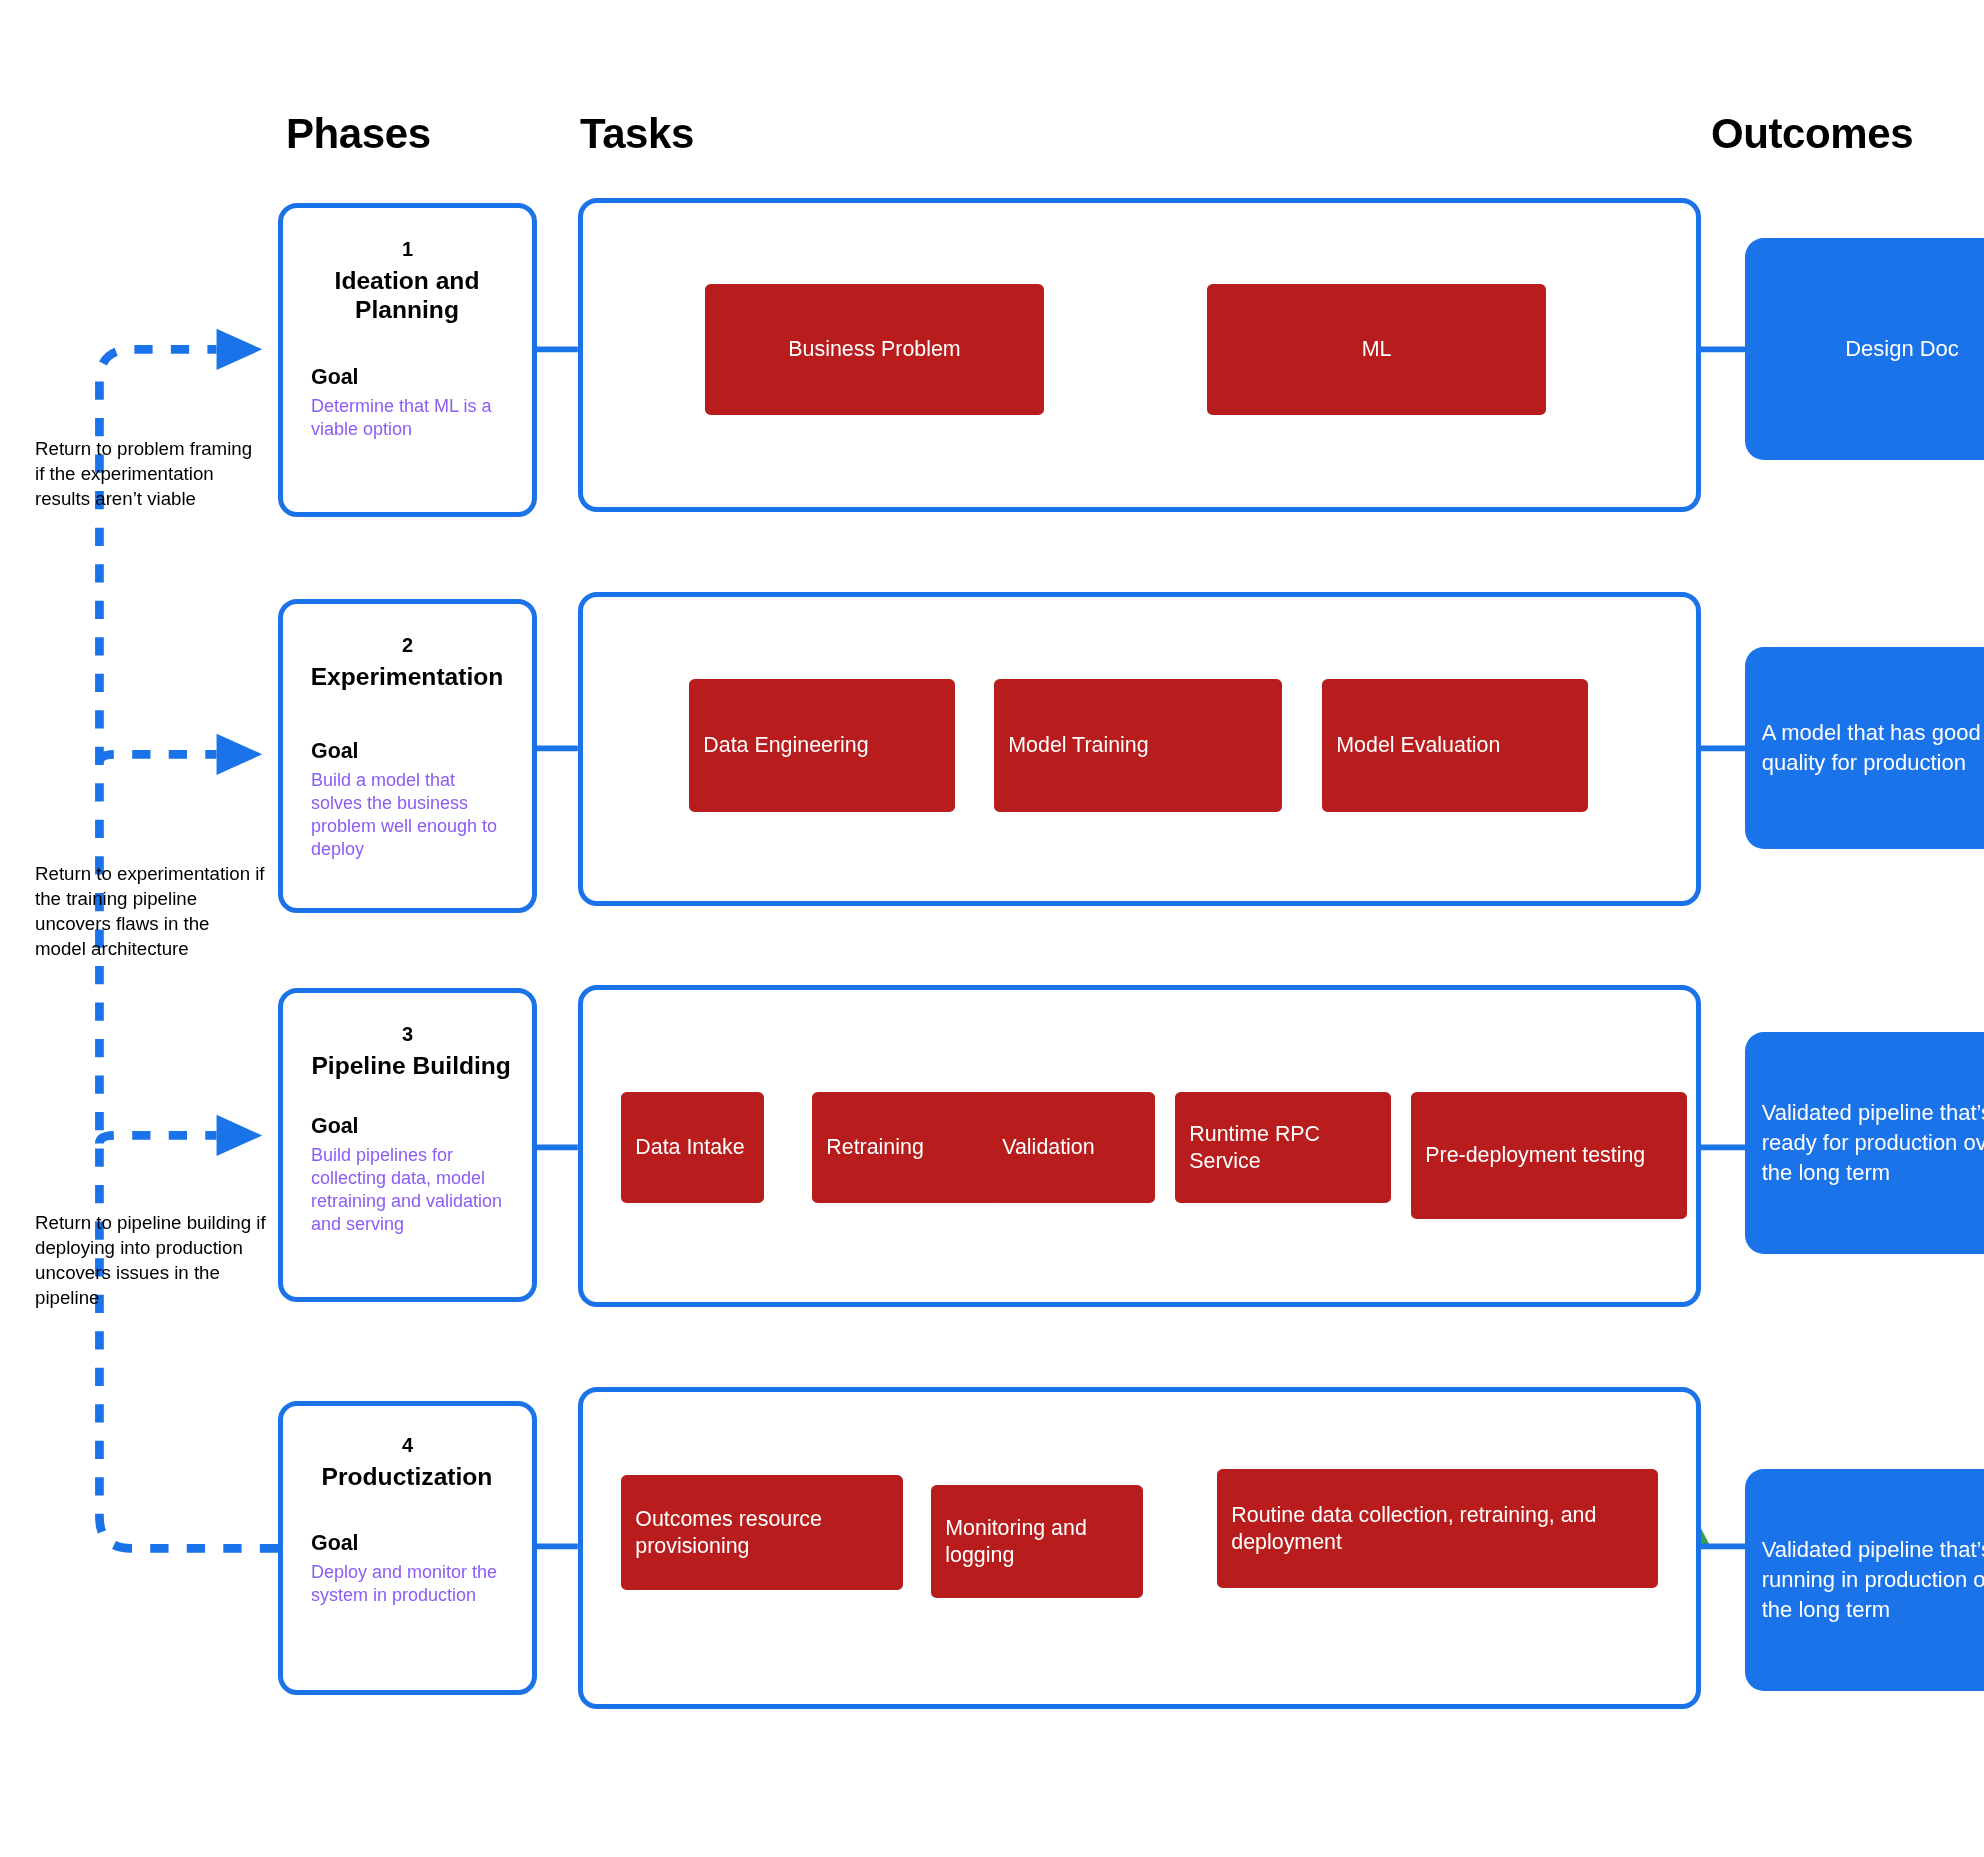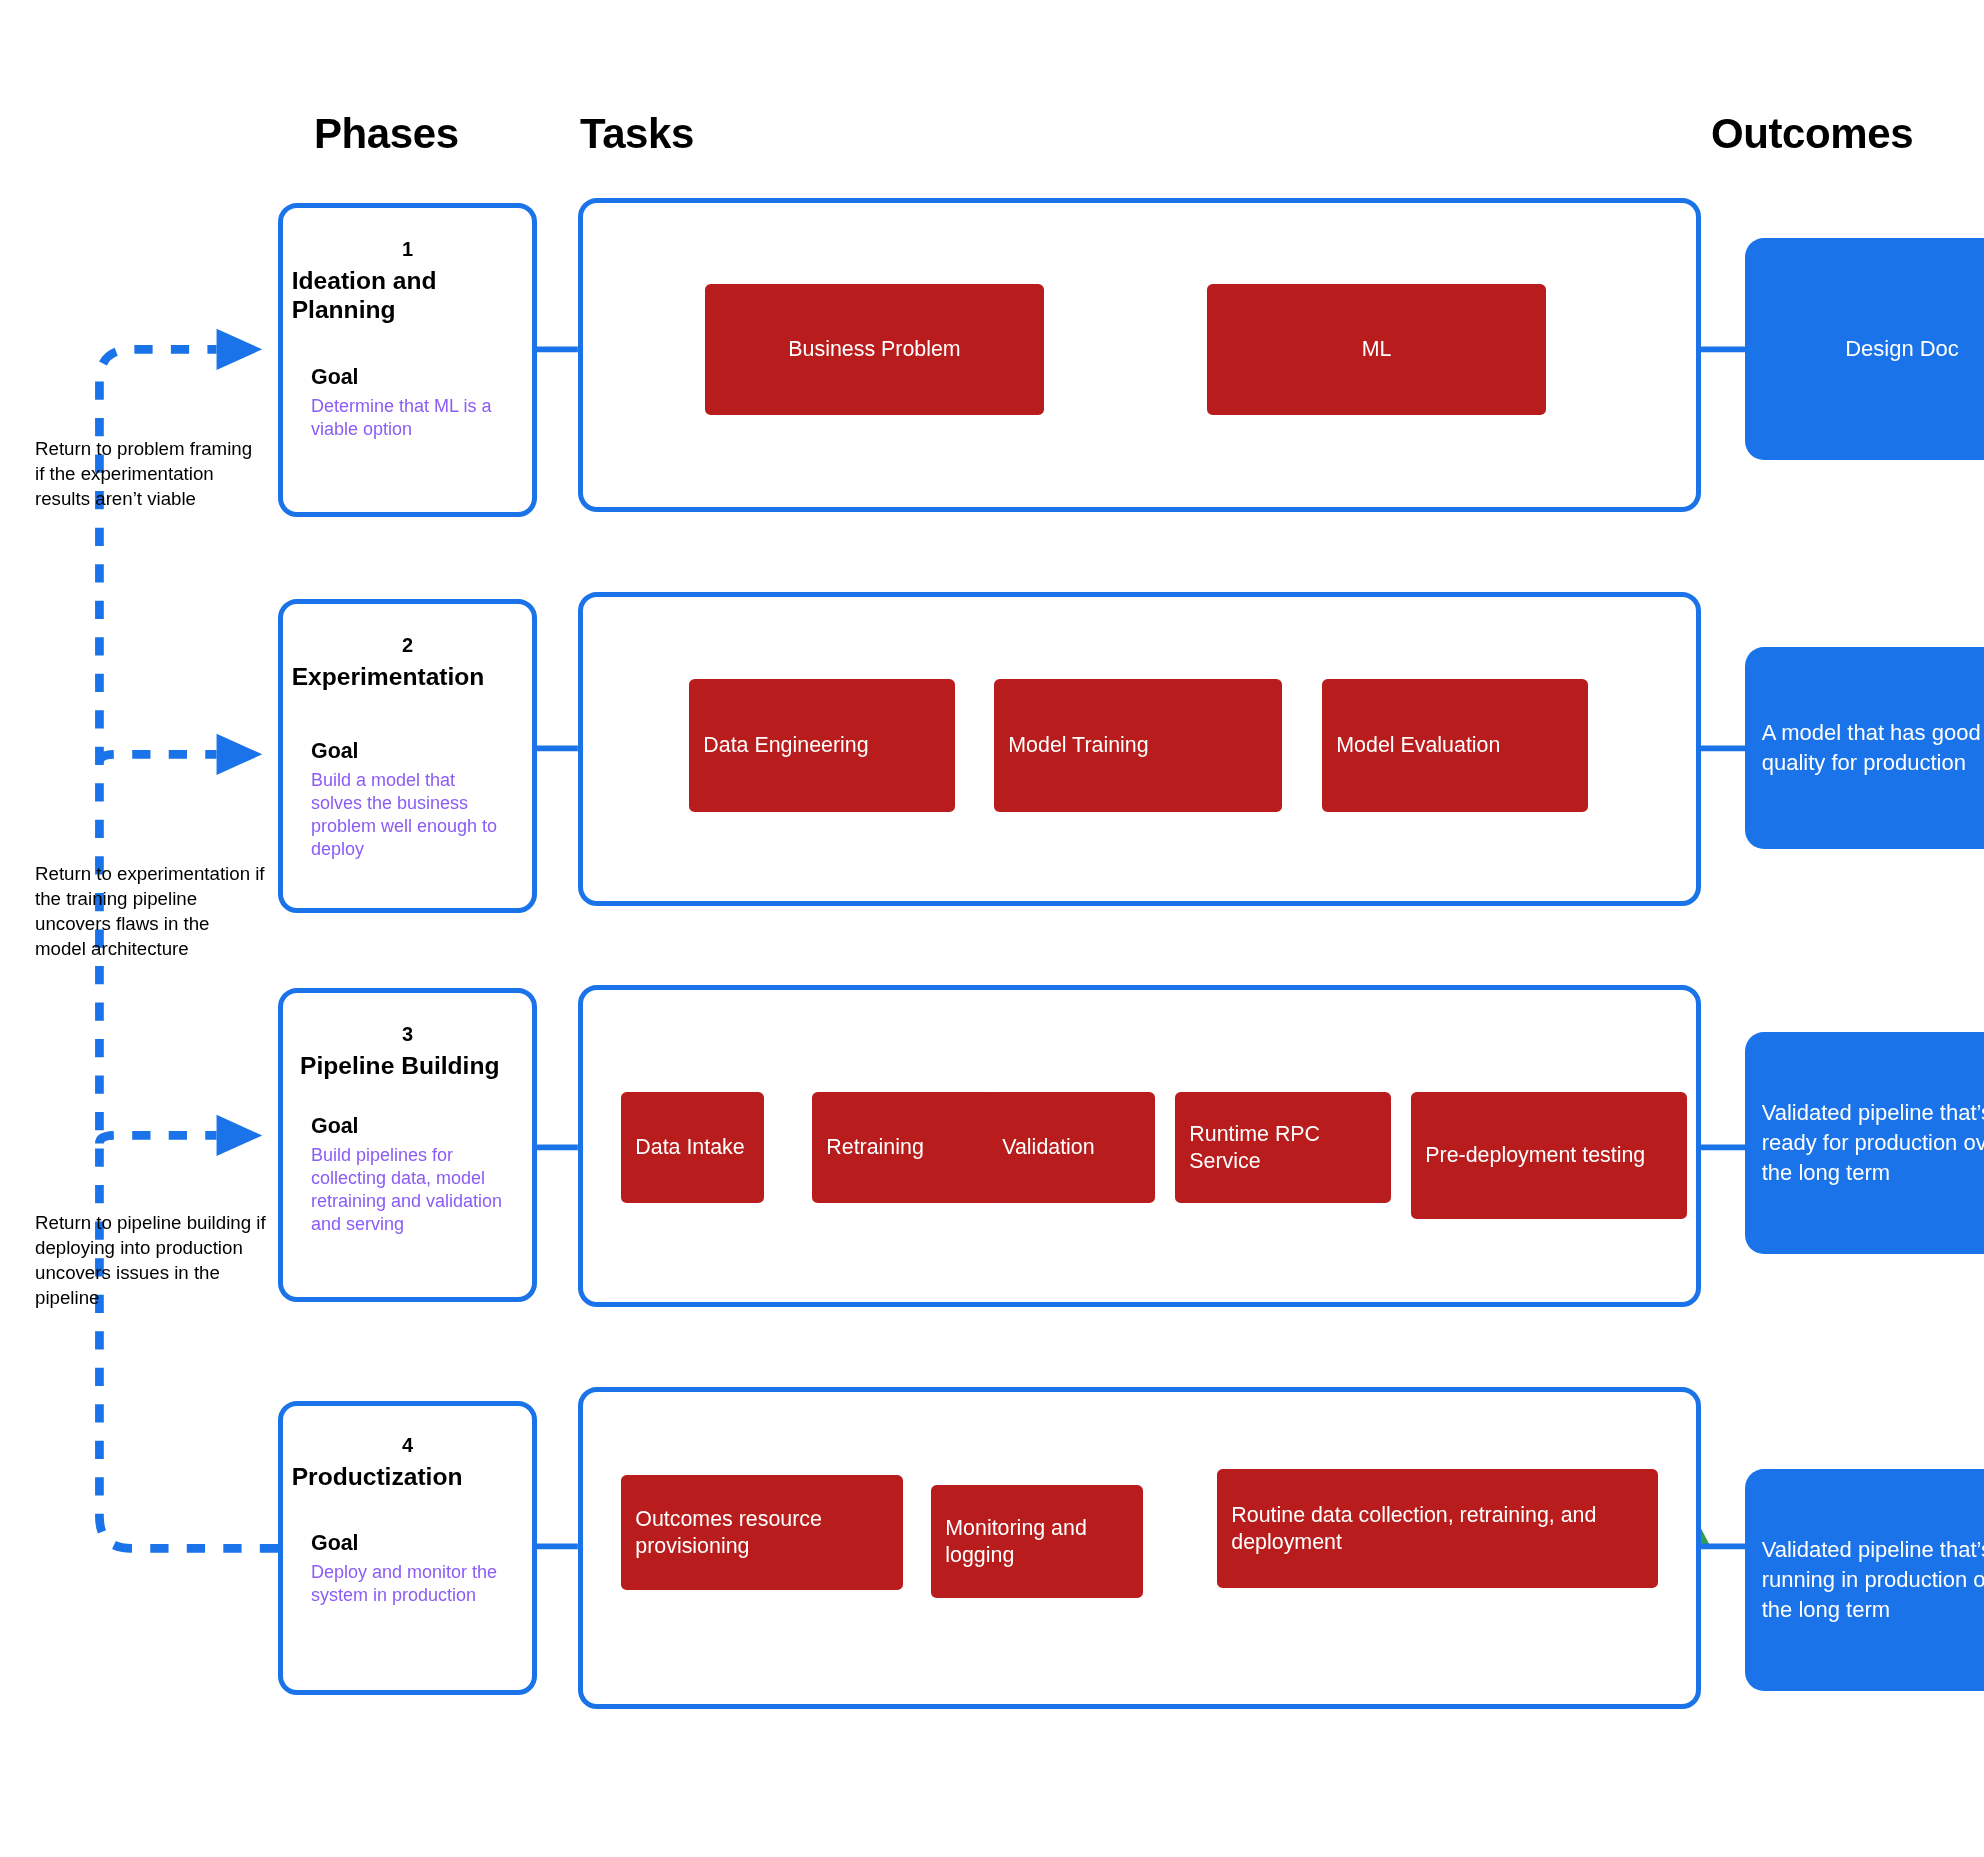--- a/index.html
+++ b/index.html
@@ -5,21 +5,21 @@
   html,body{margin:0;padding:0;background:#fff;}
   body{font-family:"Liberation Sans",sans-serif;}
   #stage{position:relative;width:2253px;height:1858px;background:#fff;overflow:hidden;}
 
   
   .col-head{position:absolute;font-weight:700;font-size:42px;color:#000;letter-spacing:-0.4px;line-height:1;}
 
   
   .phase-card{position:absolute;background:#fff;border:5.2px solid #1A73E8;border-radius:19px;box-sizing:border-box;}
   .phase-num{position:absolute;left:0;right:0;text-align:center;font-size:20px;font-weight:700;color:#000;}
-  .phase-title{position:absolute;left:0;right:1px;text-align:left;font-size:24.6px;font-weight:700;color:#000;line-height:1.18;padding:0 8.7px;box-sizing:border-box;}
+  .phase-title{position:absolute;left:0;right:1px;text-align:center;font-size:24.6px;font-weight:700;color:#000;line-height:1.18;padding:0 8.7px;box-sizing:border-box;}
   .goal-label{position:absolute;font-size:21.4px;font-weight:700;color:#000;}
   .goal-text{position:absolute;font-size:18px;font-weight:400;color:#8b5cf6;line-height:1.28;}
 
   
   .task-panel{position:absolute;background:#fff;border:5.2px solid #1A73E8;border-radius:19px;box-sizing:border-box;}
 
   
   .gbox{position:absolute;background:#b91c1c;border-radius:5.6px;box-sizing:border-box;
         display:flex;align-items:center;color:#fff;font-size:21.4px;line-height:1.25;
         padding:0 12px;font-weight:400;}
@@ -99,21 +99,21 @@
       <line x1="1352" y1="1885" x2="1455" y2="1885"></line>
       <line x1="1352" y1="2890" x2="1455" y2="2890"></line>
       <line x1="1352" y1="3895" x2="1455" y2="3895"></line>
       <line x1="4280" y1="880" x2="4395" y2="880"></line>
       <line x1="4280" y1="1885" x2="4395" y2="1885"></line>
       <line x1="4280" y1="2890" x2="4395" y2="2890"></line>
       <line x1="4280" y1="3895" x2="4395" y2="3895"></line>
     </g>
   </svg>
 
-  <div class="col-head" style="left:286px;top:113px;margin-left:28px;">Phases</div>
+  <div class="col-head" style="left:286px;top:113px;">Phases</div>
   <div class="col-head" style="left:580px;top:113px;">Tasks</div>
   <div class="col-head" style="left:1711px;top:113px;">Outcomes</div>
 
   <div class="phase-card" style="left:278px;top:203px;width:259px;height:314px;">
     <div class="phase-num" style="top:30px;">1</div>
     <div class="phase-title" style="top:58px;">Ideation and Planning</div>
     <div class="goal-label" style="left:28px;top:157px;">Goal</div>
     <div class="goal-text" style="left:28px;top:187px;width:198px;">Determine that ML is a viable option</div>
   </div>
 

